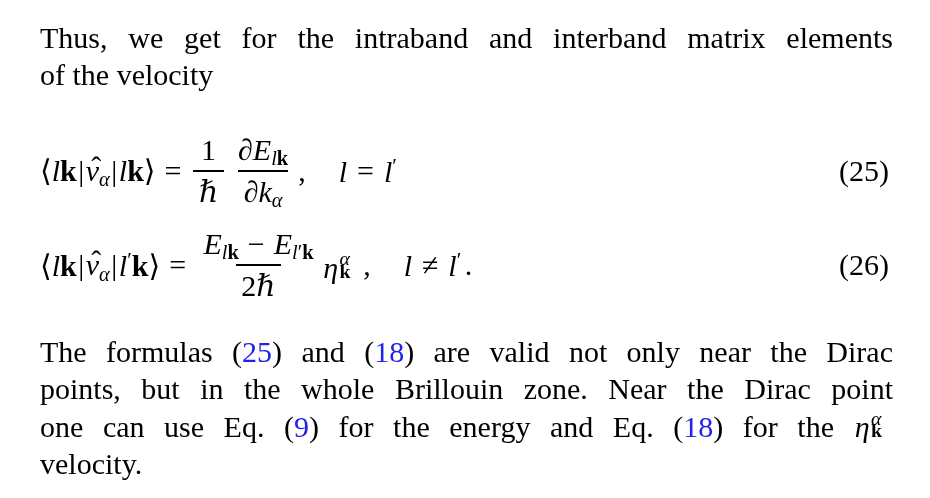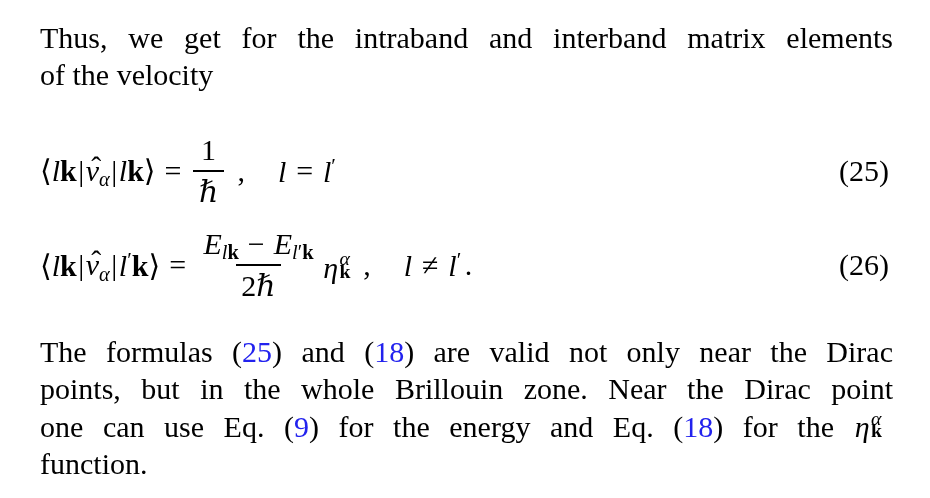--- a/index.html
+++ b/index.html
@@ -68,20 +68,22 @@
   <div class="equations">
 
     <div class="eq-row">
       <span class="mtext"><span>⟨</span><span class="it">l</span><span class="b">k</span><span class="pipe">|</span><span class="hatted"><span class="acc">ˆ</span><span class="it">v</span></span><sub><span class="it">α</span></sub><span class="pipe">|</span><span class="it">l</span><span class="b">k</span><span>⟩</span></span>
       <span class="rel mtext">=</span>
       <span class="frac">
           <span class="num"><span>1</span></span>
           <span class="den"><span class="it">ℏ</span></span>
         </span>
       <span class="frac">
+          <span class="num"><span class="it">∂</span><span class="it">E</span><sub><span class="it">l</span><span class="b">k</span></sub></span>
+          <span class="den"><span class="it">∂</span><span class="it">k</span><sub><span class="it">α</span></sub></span>
         </span>
       <span class="mtext comma">,</span>
       <span class="mtext cond"><span class="it">l</span><span class="rel">=</span><span class="it">l</span><span class="primechar">′</span></span>
       <span class="eq-num">(25)</span>
     </div>
 
     <div class="eq-row">
       <span class="mtext"><span>⟨</span><span class="it">l</span><span class="b">k</span><span class="pipe">|</span><span class="hatted"><span class="acc">ˆ</span><span class="it">v</span></span><sub><span class="it">α</span></sub><span class="pipe">|</span><span class="it">l</span><span class="primechar">′</span><span class="b">k</span><span>⟩</span></span>
       <span class="rel mtext">=</span>
       <span class="frac">
@@ -93,16 +95,16 @@
       <span class="mtext cond"><span class="it">l</span><span class="rel">≠</span><span class="it">l</span><span class="primechar">′</span><span class="period">.</span></span>
       <span class="eq-num">(26)</span>
     </div>
 
   </div>
 
   <div class="para p2">
     <div class="tline just"><span>The formulas (</span><span class="ref">25</span><span>) and (</span><span class="ref">18</span><span>) are valid not only near the Dirac</span></div>
     <div class="tline just">points, but in the whole Brillouin zone. Near the Dirac point</div>
     <div class="tline just"><span>one can use Eq. (</span><span class="ref">9</span><span>) for the energy and Eq. (</span><span class="ref">18</span><span>) for the </span><span class="etagrp"><span class="it">η</span><span class="stack"><span class="stk-sup"><span class="it">α</span></span><span class="stk-sub"><span class="b">k</span></span></span></span></div>
-    <div class="tline">function.</div>
+    <div class="tline">velocity.</div>
   </div>
 
 </div>
 
 </body></html>

